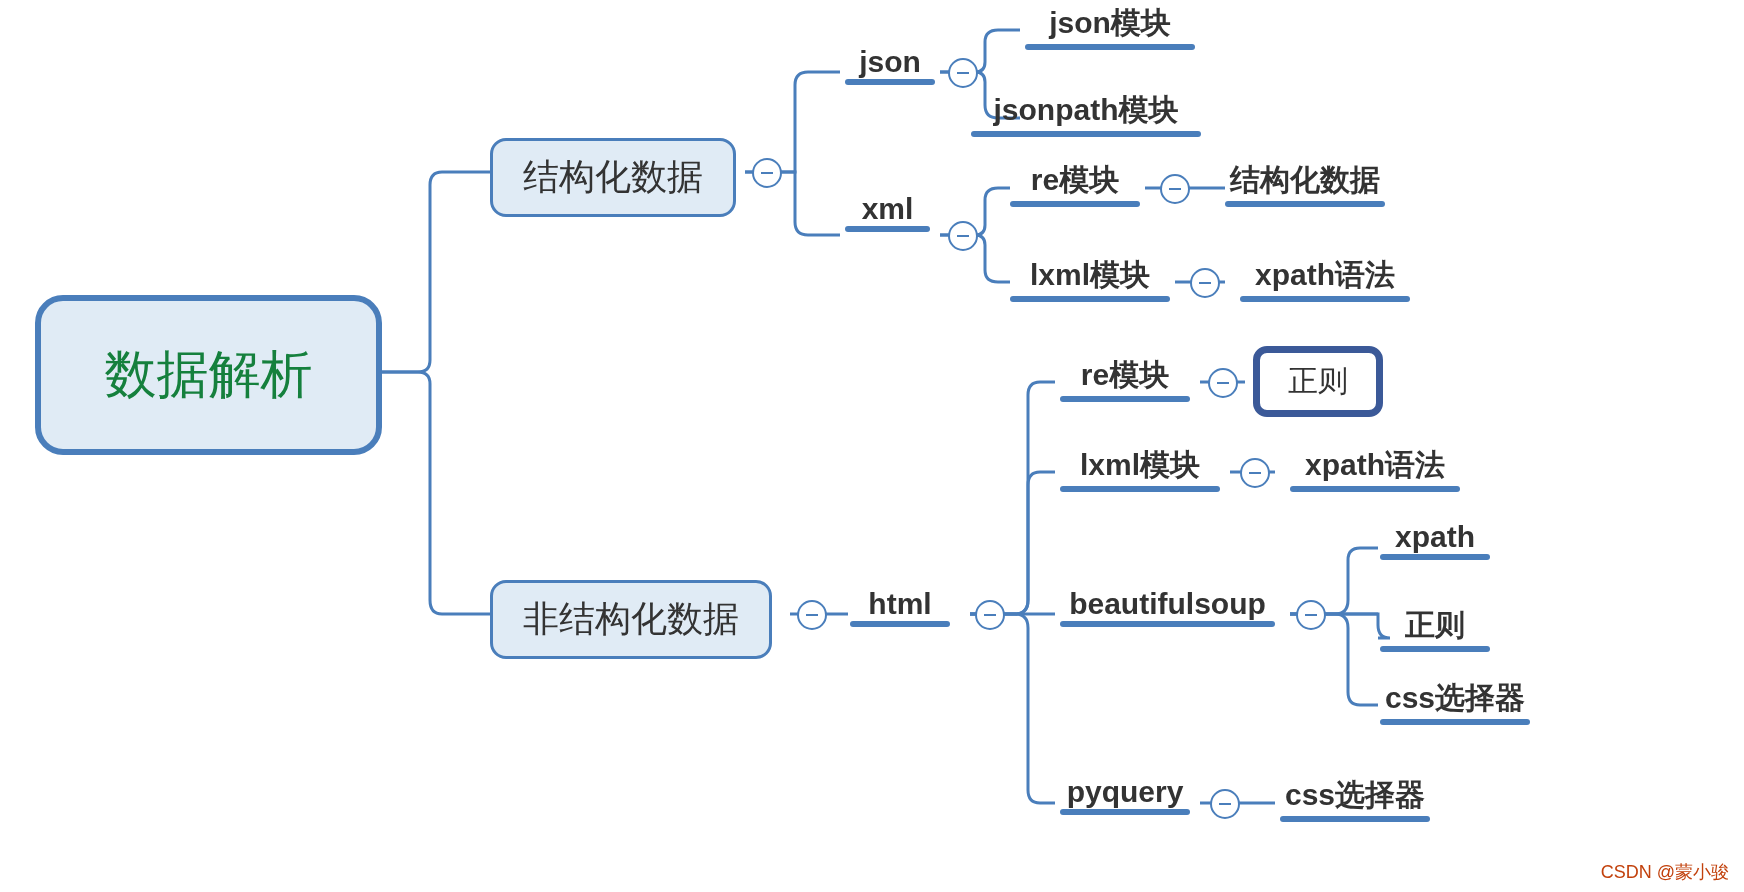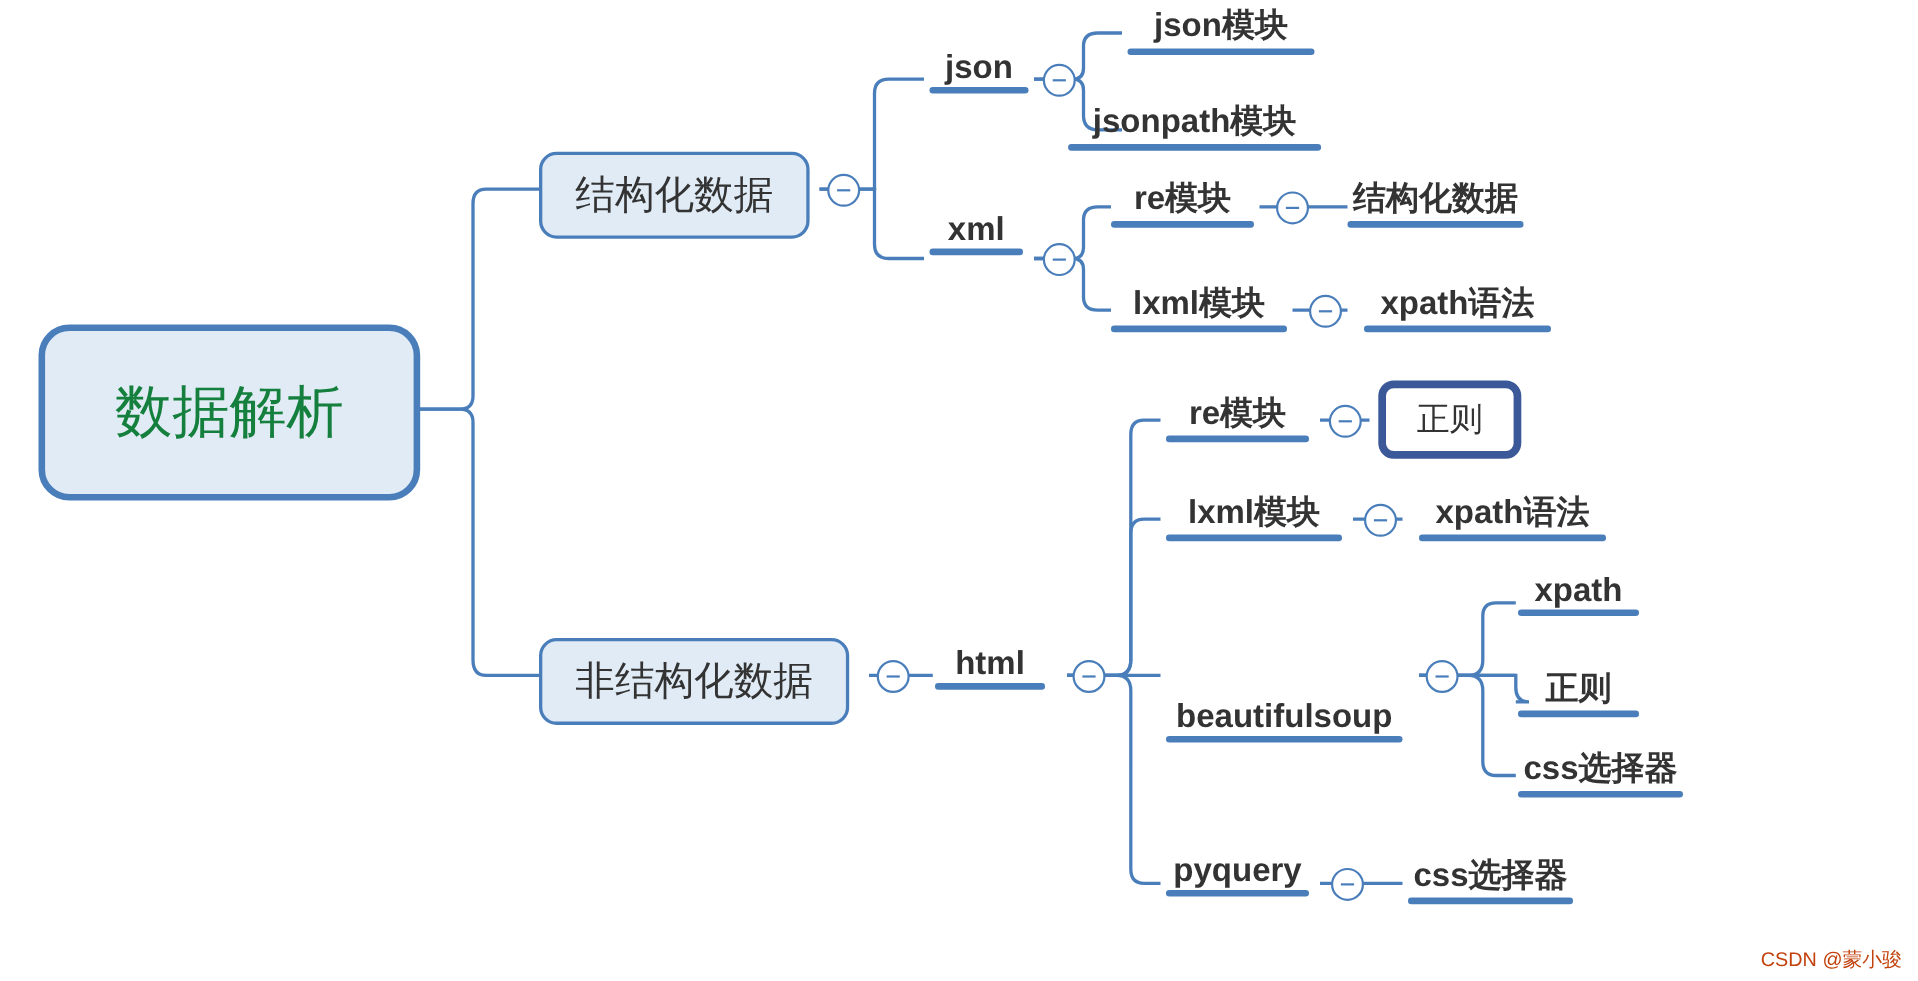--- a/index.html
+++ b/index.html
@@ -206,21 +206,21 @@
 </div>
 
 <div class="leaf-node" style="left:1060px;top:445px;width:160px;">
   <span>lxml模块</span>
 </div>
 <div class="collapse-btn" style="left:1240px;top:458px;"></div>
 <div class="leaf-node" style="left:1290px;top:445px;width:170px;">
   <span>xpath语法</span>
 </div>
 
-<div class="leaf-node" style="left:1060px;top:587px;width:215px;margin-top:48px;">
+<div class="leaf-node" style="left:1060px;top:587px;width:215px;">
   <span>beautifulsoup</span>
 </div>
 <div class="collapse-btn" style="left:1296px;top:600px;"></div>
 <div class="leaf-node" style="left:1380px;top:520px;width:110px;">
   <span>xpath</span>
 </div>
 <div class="leaf-node" style="left:1380px;top:605px;width:110px;">
   <span>正则</span>
 </div>
 <div class="leaf-node" style="left:1380px;top:678px;width:150px;">

